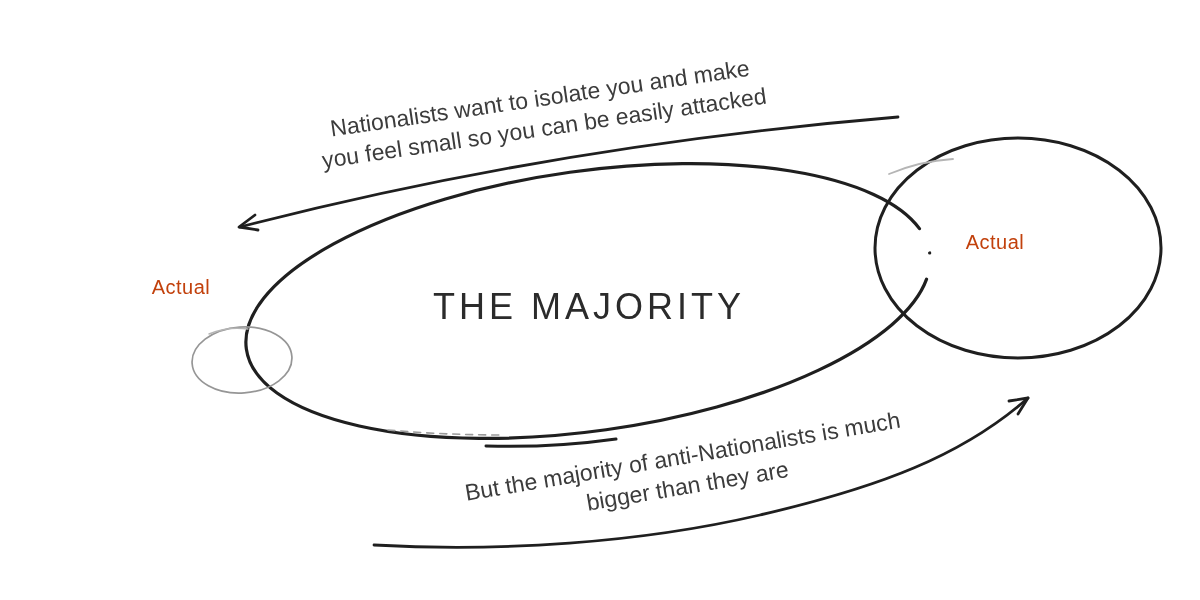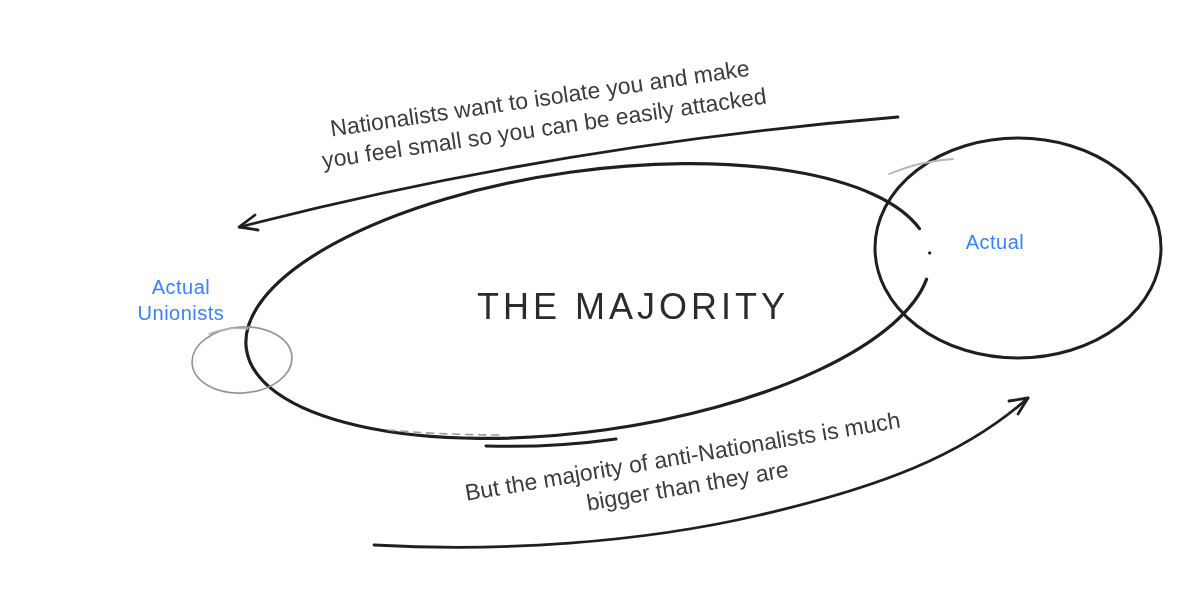--- a/index.html
+++ b/index.html
@@ -16,32 +16,32 @@
     overflow: hidden;
   }
   .sketch {
     position: absolute;
     left: 0; top: 0;
     width: 1200px; height: 600px;
   }
   .label {
     position: absolute;
     text-align: center;
-    color: #3b82f6;
+    color: #c2410c;
     font-size: 20px;
     line-height: 26px;
     letter-spacing: 0.5px;
     white-space: nowrap;
   }
   .label .line { display: block; }
   .majority {
     position: absolute;
     left: 389px; top: 287px;
     width: 400px;
-    text-align: right;
+    text-align: center;
     font-size: 36px;
     line-height: 40px;
     letter-spacing: 4px;
     color: #2b2b2b;
     font-weight: 400;
     white-space: nowrap;
   }
   .tagline {
     position: absolute;
     width: 600px;
@@ -91,21 +91,20 @@
     <path d="M 1009 401 L 1028 398 L 1018 414" stroke="#1f1f1f" stroke-width="2.8"></path>
   </svg>
 
   <div class="tagline top">
     <span class="line">Nationalists want to isolate you and make</span>
     <span class="line">you feel small so you can be easily attacked</span>
   </div>
 
   <div class="label unionists-label">
     <span class="line">Actual</span>
-    <span class="line">Unionists</span>
   </div>
 
   <div class="majority">THE MAJORITY</div>
 
   <div class="label nationalists-label">
     <span class="line">Actual</span>
   </div>
 
   <div class="tagline bottom">
     <span class="line">But the majority of anti-Nationalists is much</span>

